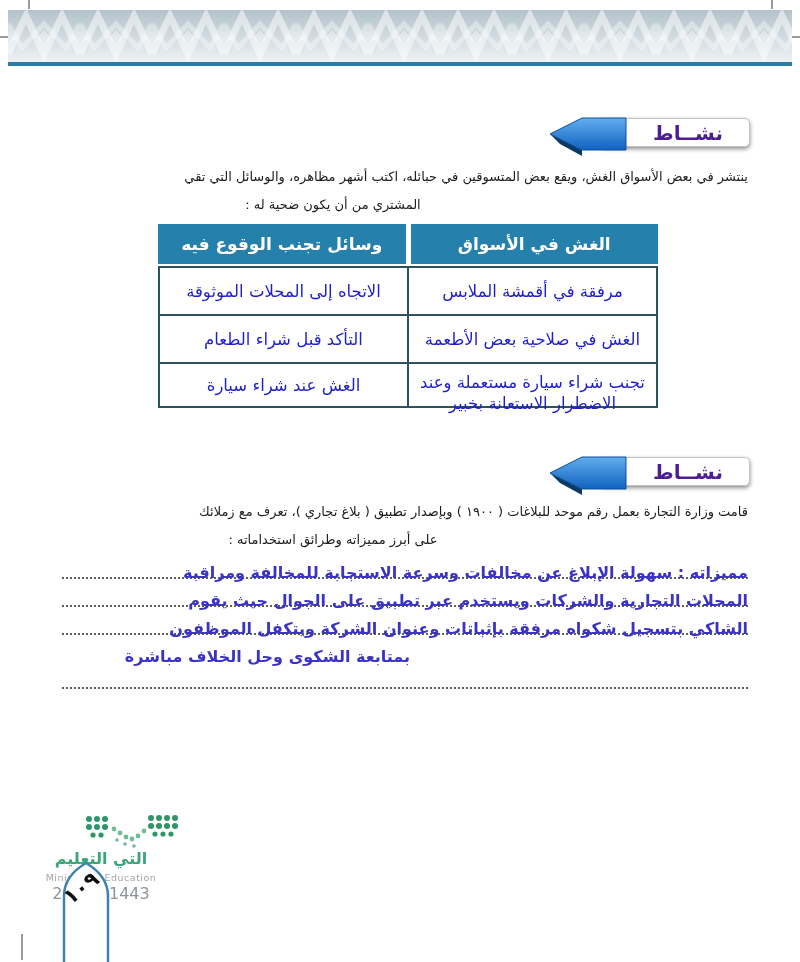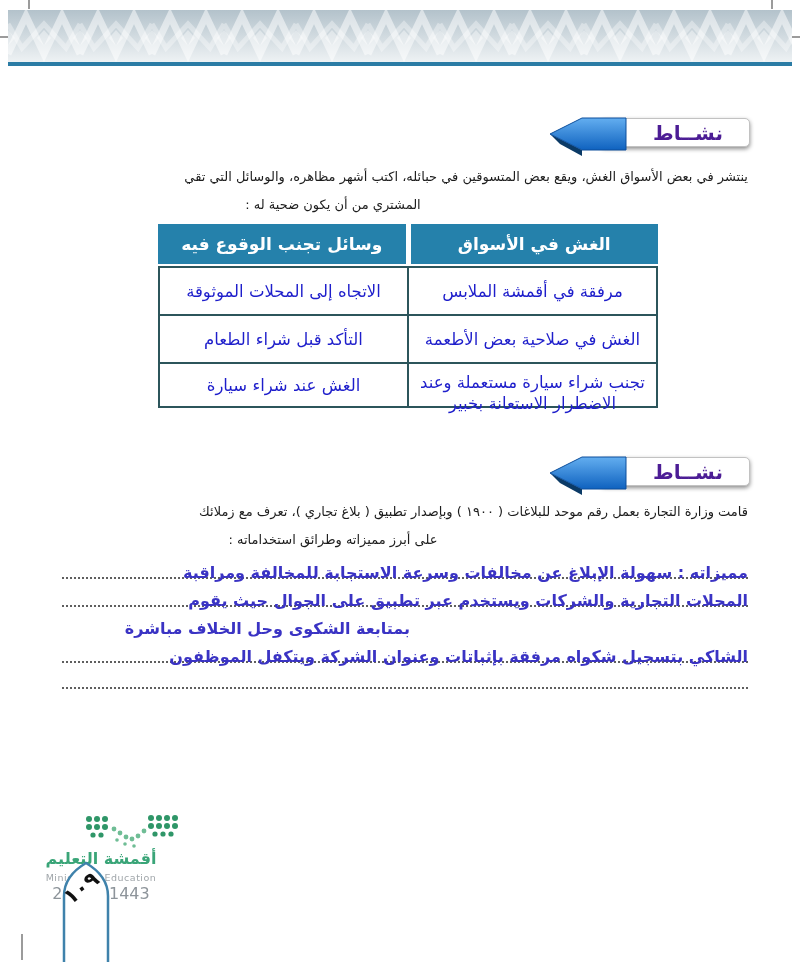--- a/index.html
+++ b/index.html
@@ -154,25 +154,25 @@
   <div class="ans" style="top:555px;">
     <div class="arow">
       <div class="rule"></div>
       <div class="txt">مميزاته : سهولة الإبلاغ عن مخالفات وسرعة الاستجابة للمخالفة ومراقبة</div>
     </div>
     <div class="arow">
       <div class="rule"></div>
       <div class="txt">المحلات التجارية والشركات ويستخدم عبر تطبيق على الجوال حيث يقوم</div>
     </div>
     <div class="arow">
+      <div class="rule"></div>
+      <div class="txt">الشاكي بتسجيل شكواه مرفقة بإثباتات وعنوان الشركة ويتكفل الموظفون</div>
+    </div>
+    <div class="arow">
       <div class="txt shift">بمتابعة الشكوى وحل الخلاف مباشرة</div>
-    </div>
-    <div class="arow">
-      <div class="rule"></div>
-      <div class="txt">الشاكي بتسجيل شكواه مرفقة بإثباتات وعنوان الشركة ويتكفل الموظفون</div>
     </div>
     <div class="arow empty">
       <div class="rule"></div>
     </div>
   </div>
 
   <svg class="logo" width="96" height="40" viewBox="0 0 96 40">
     <g fill="#2f9668">
       <circle cx="5" cy="7" r="3"></circle>
         <circle cx="13" cy="7" r="3"></circle>
@@ -199,21 +199,21 @@
         <circle cx="36" cy="21" r="2.4"></circle>
         <circle cx="42" cy="25" r="2.4"></circle>
       <circle cx="48" cy="27" r="2.4"></circle>
         <circle cx="54" cy="24" r="2.4"></circle>
         <circle cx="60" cy="19" r="2.4"></circle>
       <circle cx="33" cy="28" r="1.8"></circle>
         <circle cx="41" cy="32" r="1.8"></circle>
         <circle cx="50" cy="34" r="1.8"></circle>
     </g>
   </svg>
-  <div class="min-ar">أقمشة التعليم</div>
+  <div class="min-ar">التي التعليم</div>
   <div class="min-en">Ministry of Education</div>
   <div class="year">2021 - 1443</div>
   <svg class="arch" width="58" height="106" viewBox="0 0 58 106">
     <path d="M7,106 L7,40 Q7,20 29,7 Q51,20 51,40 L51,106" fill="#ffffff" stroke="#3f82ab" stroke-width="2.5"></path>
   </svg>
   <div class="pgnum">١٠٩</div>
 
 </div>
 
 </body></html>

